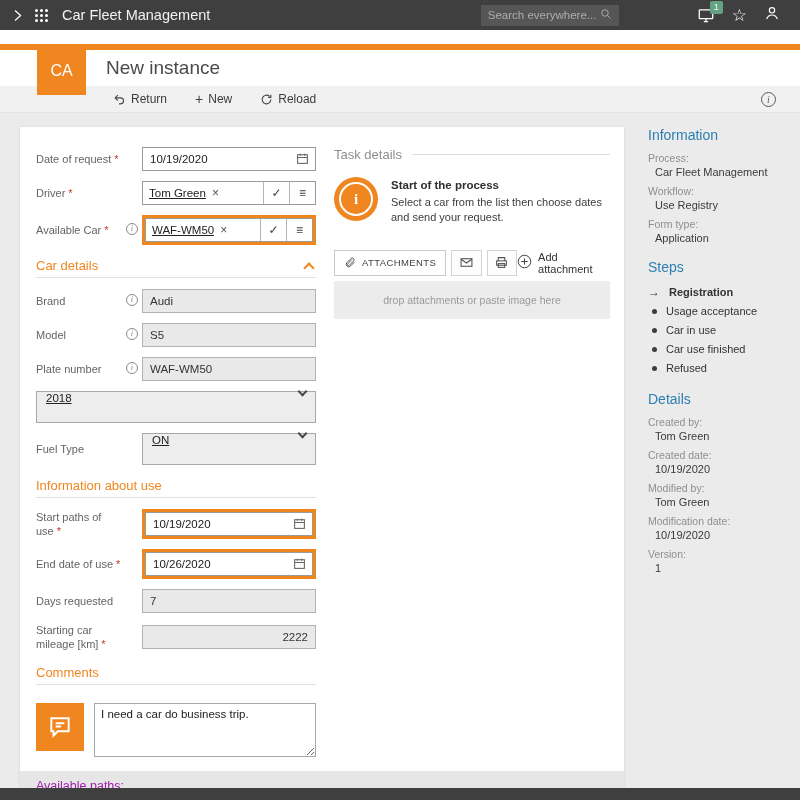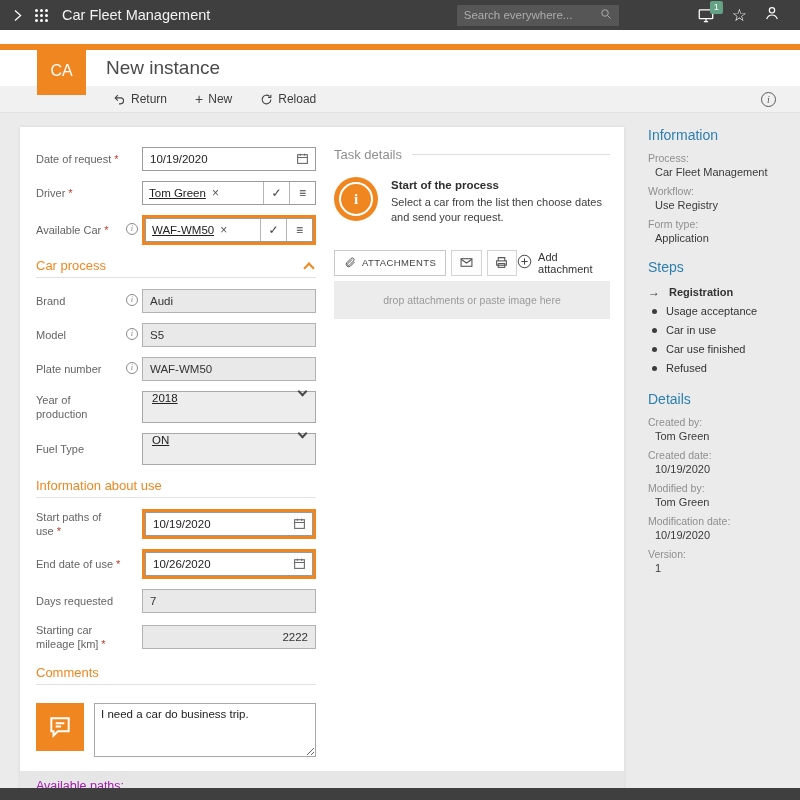--- a/index.html
+++ b/index.html
@@ -19,21 +19,21 @@
     --required-red:#C0392B;
   }
   [data-interactable="true"]{cursor:pointer;}
 
   
   .topbar{height:30px;background:var(--topbar-bg);display:flex;align-items:center;padding:0 10px;gap:10px;}
   .tb-chevron{display:flex;align-items:center;}
   .grid-ic{display:grid;grid-template-columns:repeat(3,3px);grid-auto-rows:3px;gap:2px;}
   .grid-ic i{background:#fff;border-radius:50%;}
   .tb-title{font-size:14.5px;color:#f2f2f2;margin-left:4px;white-space:nowrap;}
-  .searchbox{margin-left:auto;width:162px;height:21px;background:#565656;display:flex;align-items:center;padding:0 7px;}
+  .searchbox{margin-left:auto;width:138px;height:21px;background:#565656;display:flex;align-items:center;padding:0 7px;}
   .searchbox input{flex:1;background:transparent;border:none;outline:none;color:#ddd;font-size:11.5px;min-width:0;font-family:"Liberation Sans",sans-serif;}
   .searchbox input::placeholder{color:#adadad;}
   .tb-icons{display:flex;align-items:center;gap:17px;margin-left:68px;padding-right:10px;}
   .monitor-wrap{position:relative;display:flex;}
   .badge{position:absolute;top:-6px;right:-8px;background:var(--badge-green);color:#fff;font-size:9px;line-height:1;padding:2px 4px;border-radius:2px;}
   .star{color:#fff;font-size:17px;line-height:1;}
 
   
   .band-white{height:14px;background:#fff;}
   .orange-line{height:6px;background:var(--accent-orange);}
@@ -241,21 +241,21 @@
                     <span class="chip-x" data-interactable="true">×</span>
                   </span>
                   <span class="cbtn" data-interactable="true">✓</span>
                   <span class="cbtn" data-interactable="true">≡</span>
                 </div>
               </div>
             </div>
           </div>
 
           <div class="sect" data-interactable="true">
-            <span data-interactable="false">Car process</span>
+            <span data-interactable="false">Car details</span>
             <span class="chev-up" data-interactable="true"></span>
           </div>
 
           <div class="frow" data-interactable="false">
             <label class="flabel" data-interactable="false"><span data-interactable="false">Brand</span><span class="mini-info" data-interactable="true">
                   <span data-interactable="false">i</span>
                 </span></label>
             <div class="fctrl">
                 <div class="dis" data-interactable="false">
                   <span data-interactable="false">Audi</span>
@@ -279,21 +279,20 @@
                   <span data-interactable="false">i</span>
                 </span></label>
             <div class="fctrl">
                 <div class="dis" data-interactable="false">
                   <span data-interactable="false">WAF-WM50</span>
                 </div>
               </div>
           </div>
 
           <div class="frow" data-interactable="false">
-            <label class="flabel" data-interactable="false"><span data-interactable="false">Year of production</span></label>
             <div class="fctrl">
               <div class="selbox" data-interactable="true">
                 <span class="val" data-interactable="false">2018</span>
                 <span class="chev-down" data-interactable="false"></span>
               </div>
             </div>
           </div>
 
           <div class="frow" data-interactable="false">
             <label class="flabel" data-interactable="false"><span data-interactable="false">Fuel Type</span></label>

